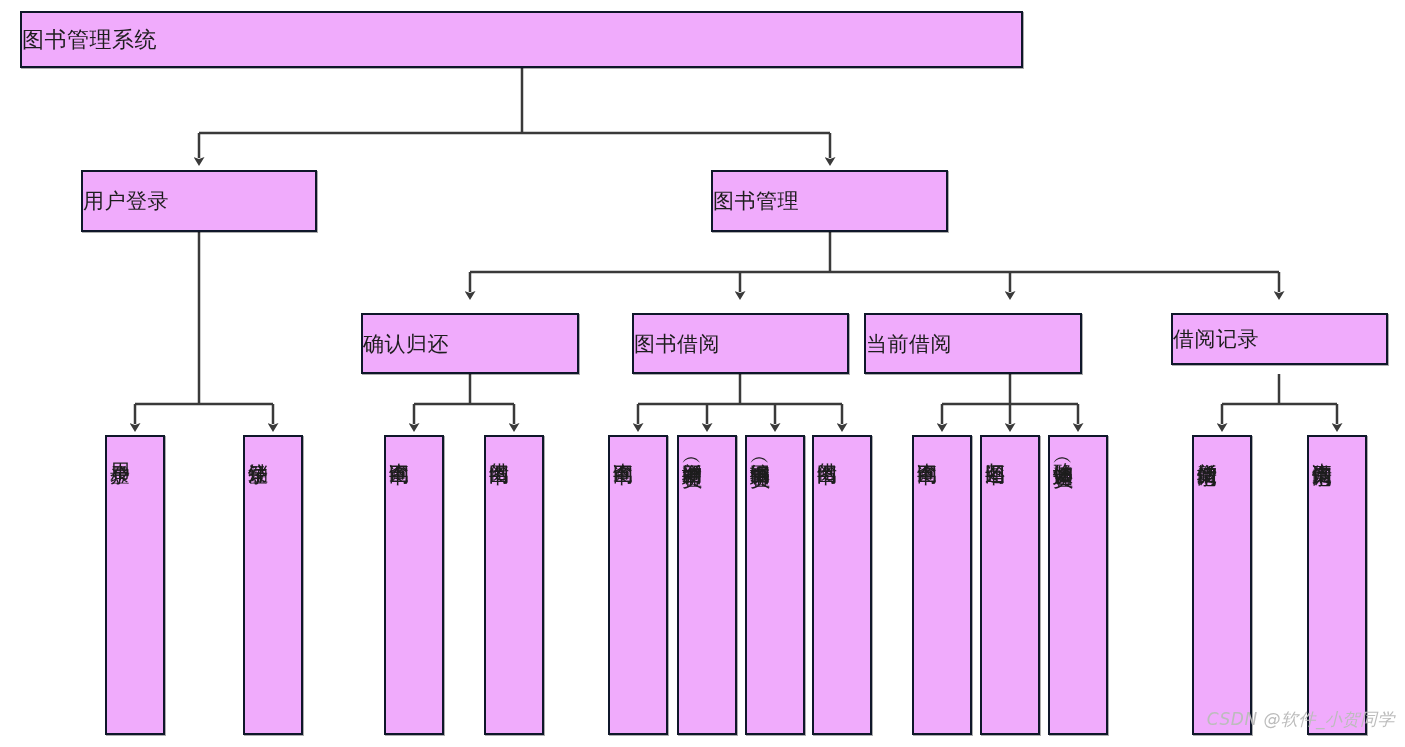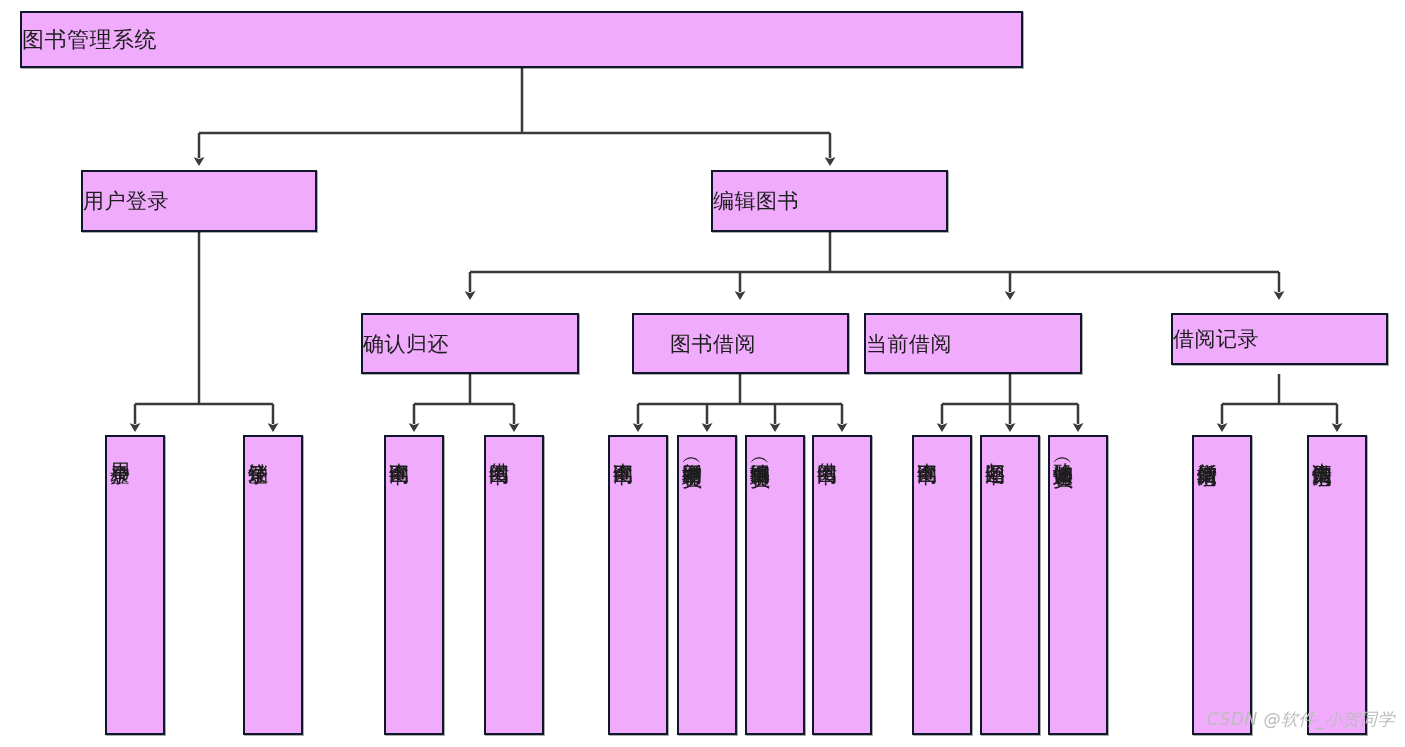--- a/index.html
+++ b/index.html
@@ -124,27 +124,27 @@
   </svg>
 
   <div class="node node-root" style="left:20px; top:11px; width:1003px; height:57px;">
     <span class="node-h">图书管理系统</span>
   </div>
 
   <div class="node" style="left:81px; top:170px; width:236px; height:62px;">
     <span class="node-h">用户登录</span>
   </div>
   <div class="node" style="left:711px; top:170px; width:237px; height:62px;">
-    <span class="node-h">编辑图书</span>
+    <span class="node-h">图书管理</span>
   </div>
 
   <div class="node" style="left:361px; top:313px; width:218px; height:61px;">
     <span class="node-h">确认归还</span>
   </div>
-  <div class="node" style="left:632px; top:313px; width:217px; height:61px;padding-left:36px;">
+  <div class="node" style="left:632px; top:313px; width:217px; height:61px;">
     <span class="node-h">图书借阅</span>
   </div>
   <div class="node" style="left:864px; top:313px; width:218px; height:61px;">
     <span class="node-h">当前借阅</span>
   </div>
   <div class="node" style="left:1171px; top:313px; width:217px; height:52px;">
     <span class="node-h">借阅记录</span>
   </div>
 
   <div class="node node-v" style="left:105px; top:435px; width:60px; height:300px;">

